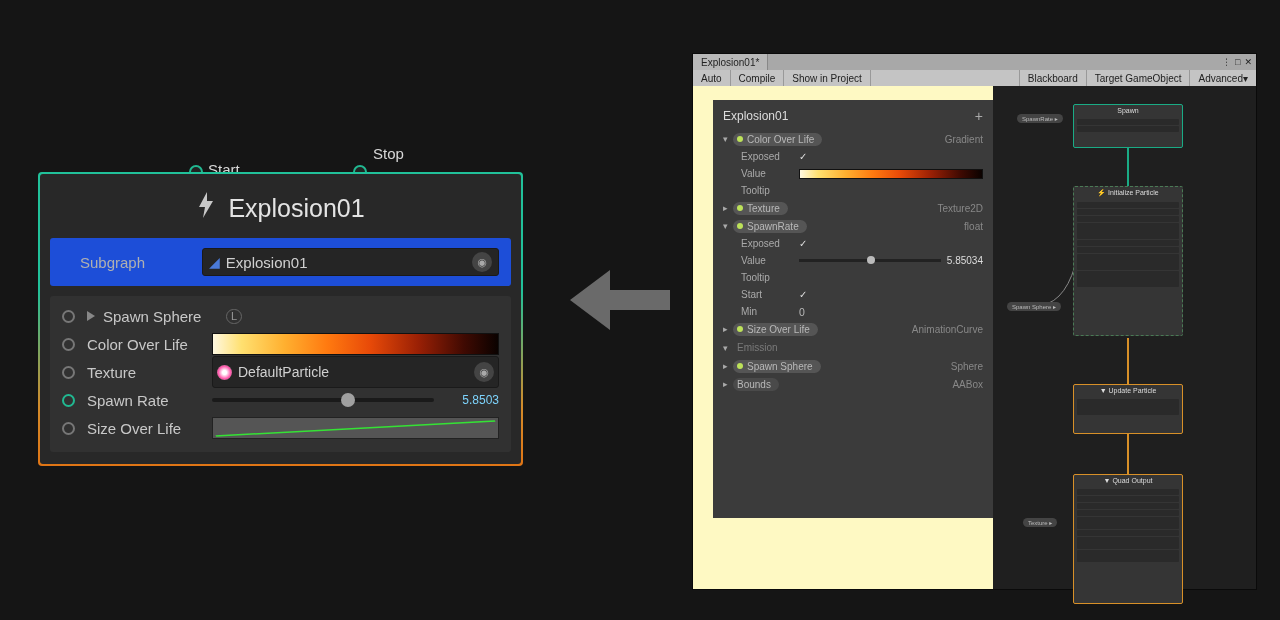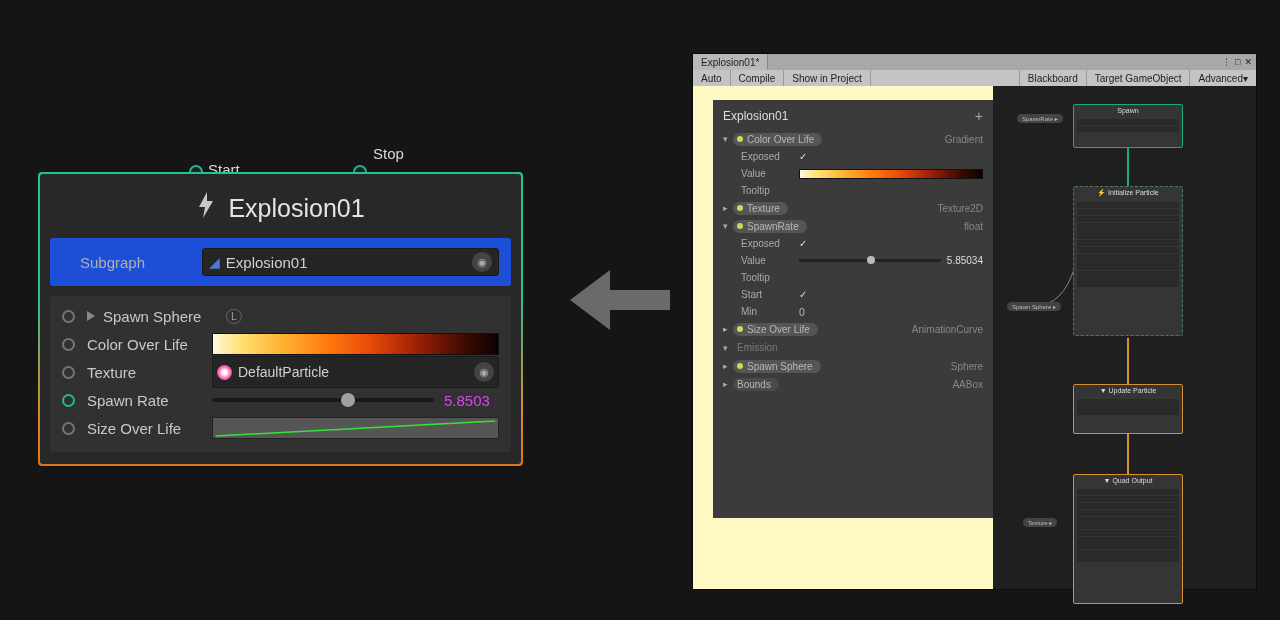--- a/index.html
+++ b/index.html
@@ -186,24 +186,24 @@
   position: relative;
 }
 .slider-thumb {
   position: absolute;
   width: 14px; height: 14px;
   background: #a0a0a0;
   border-radius: 50%;
   top: -5px;
 }
 .slider-val {
-  font-size: 15px;
-  color: #d946ef;
+  font-size: 12px;
+  color: #7dd3fc;
   min-width: 55px;
-  text-align: left;
+  text-align: right;
 }
 .curve-box {
   width: 100%; height: 22px;
   background: #555;
   border: 1px solid #222;
   position: relative;
   overflow: hidden;
 }
 .curve-box svg { width: 100%; height: 100%; }
 

